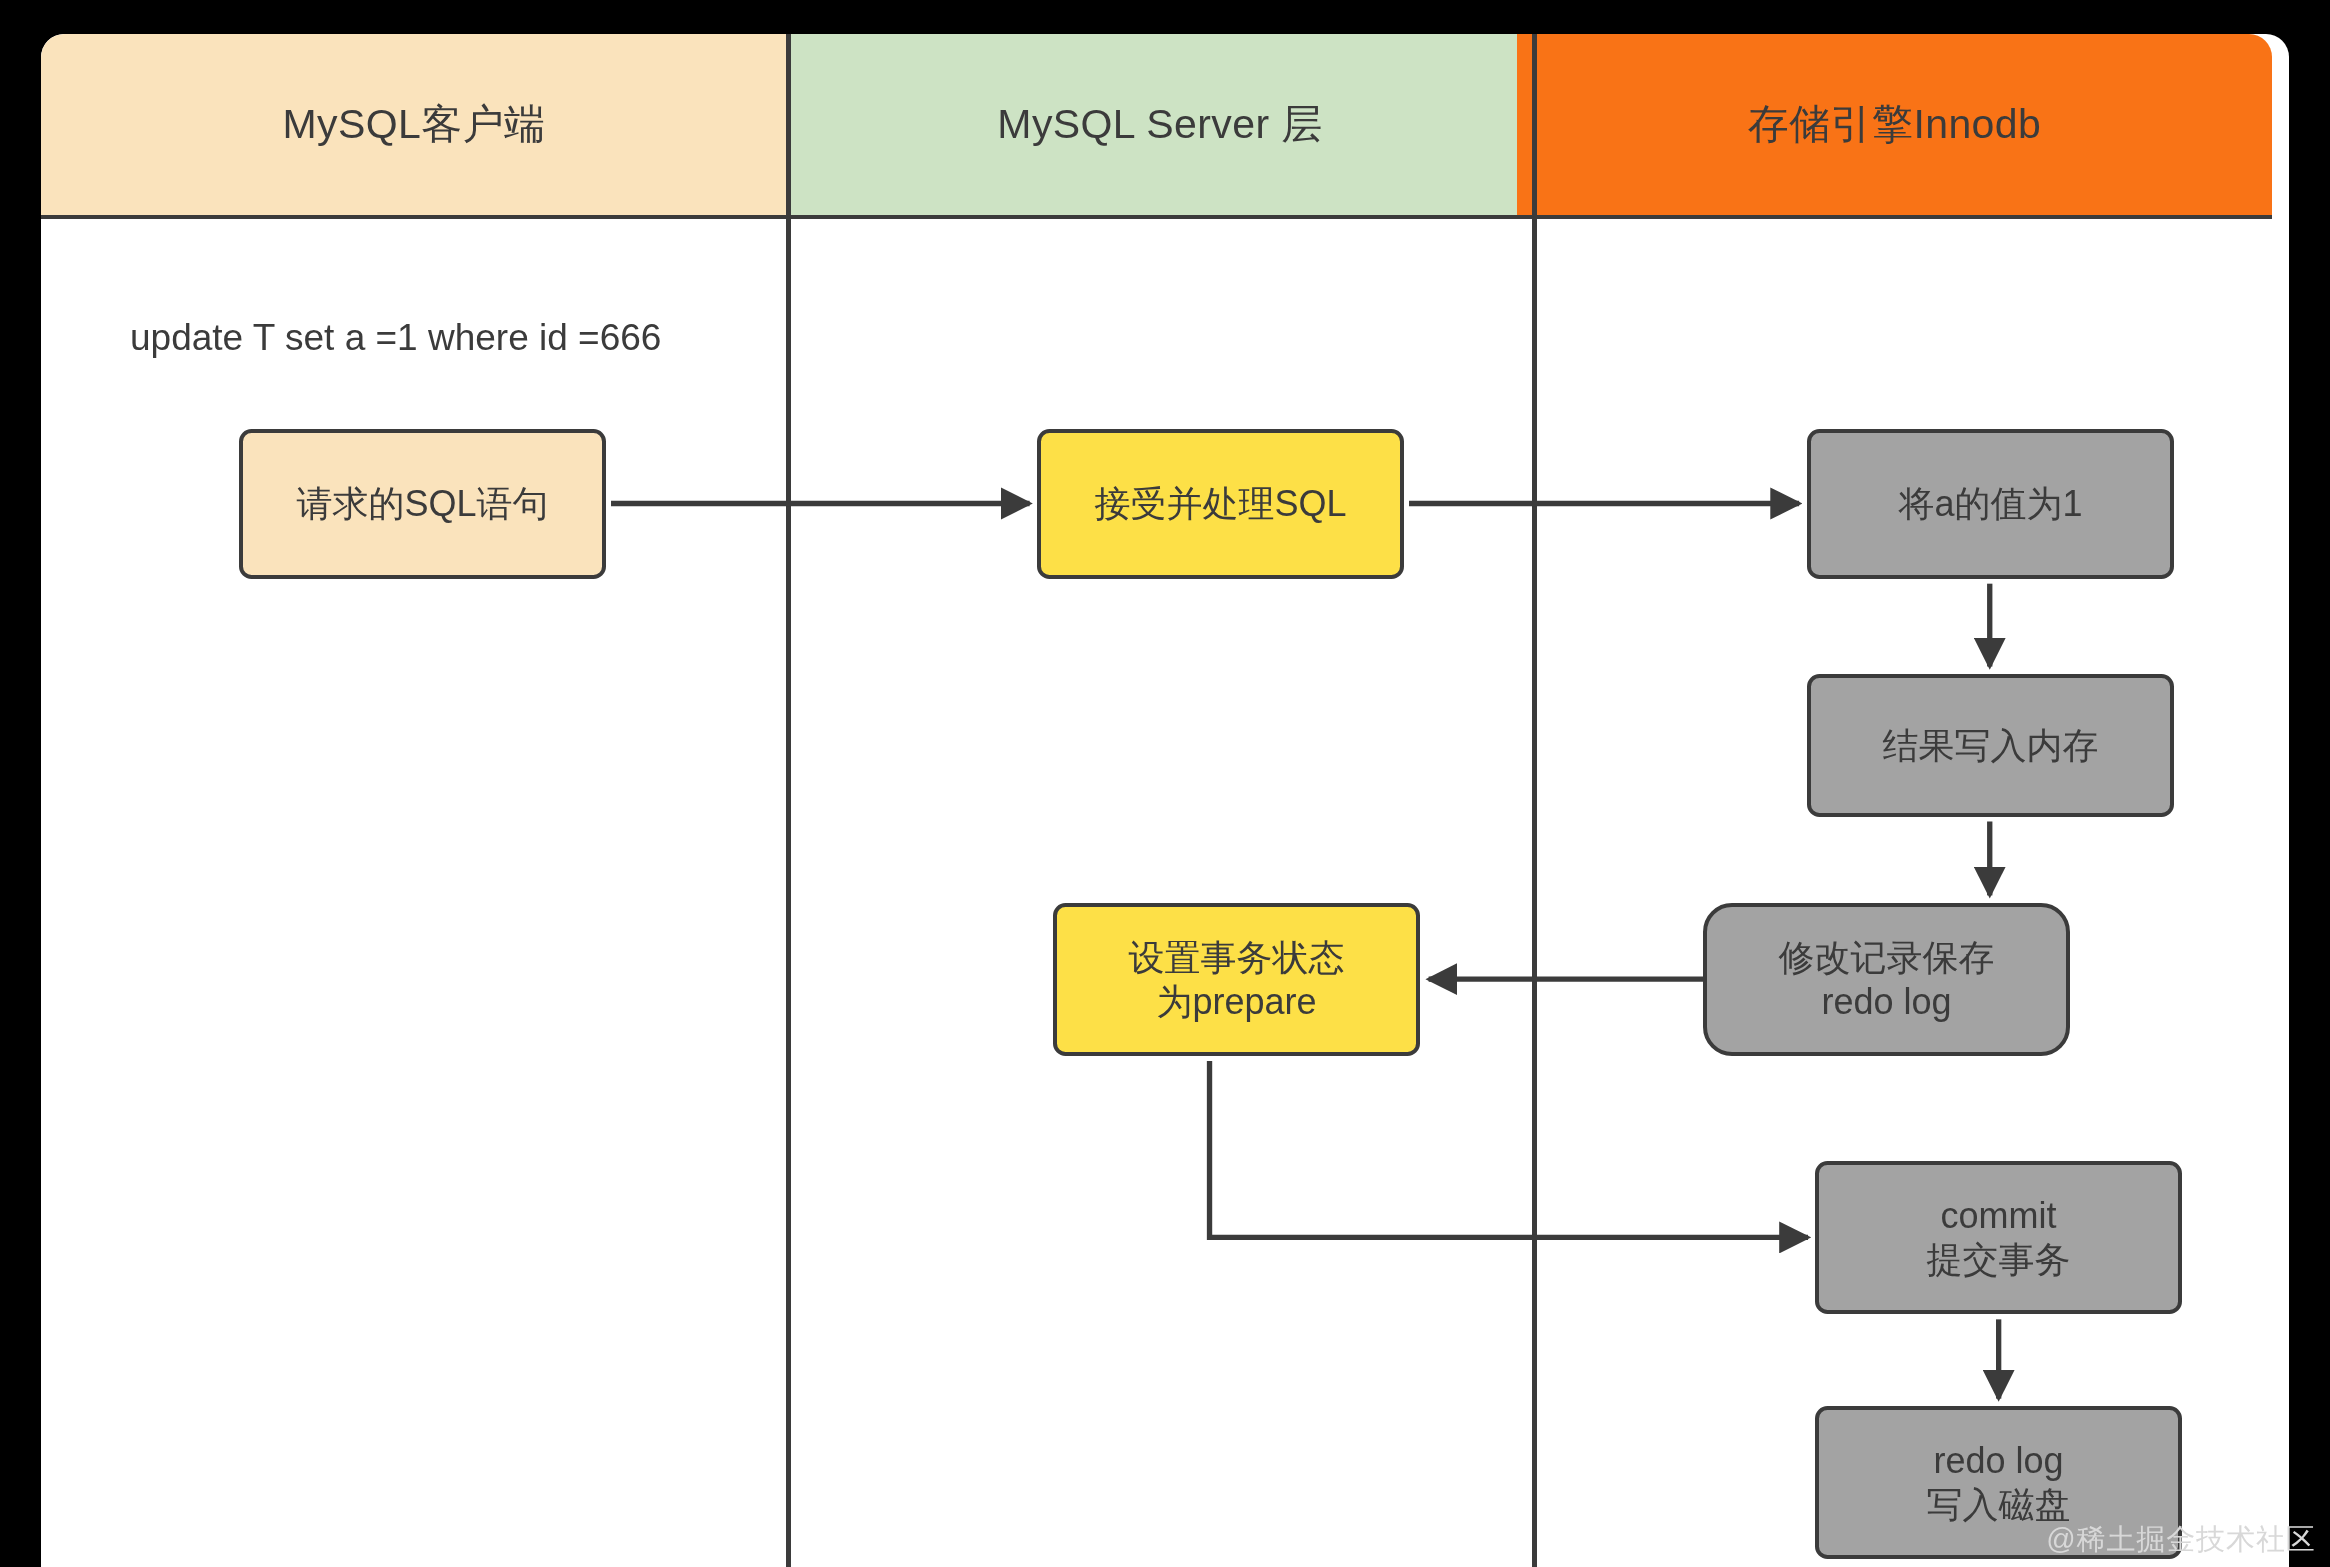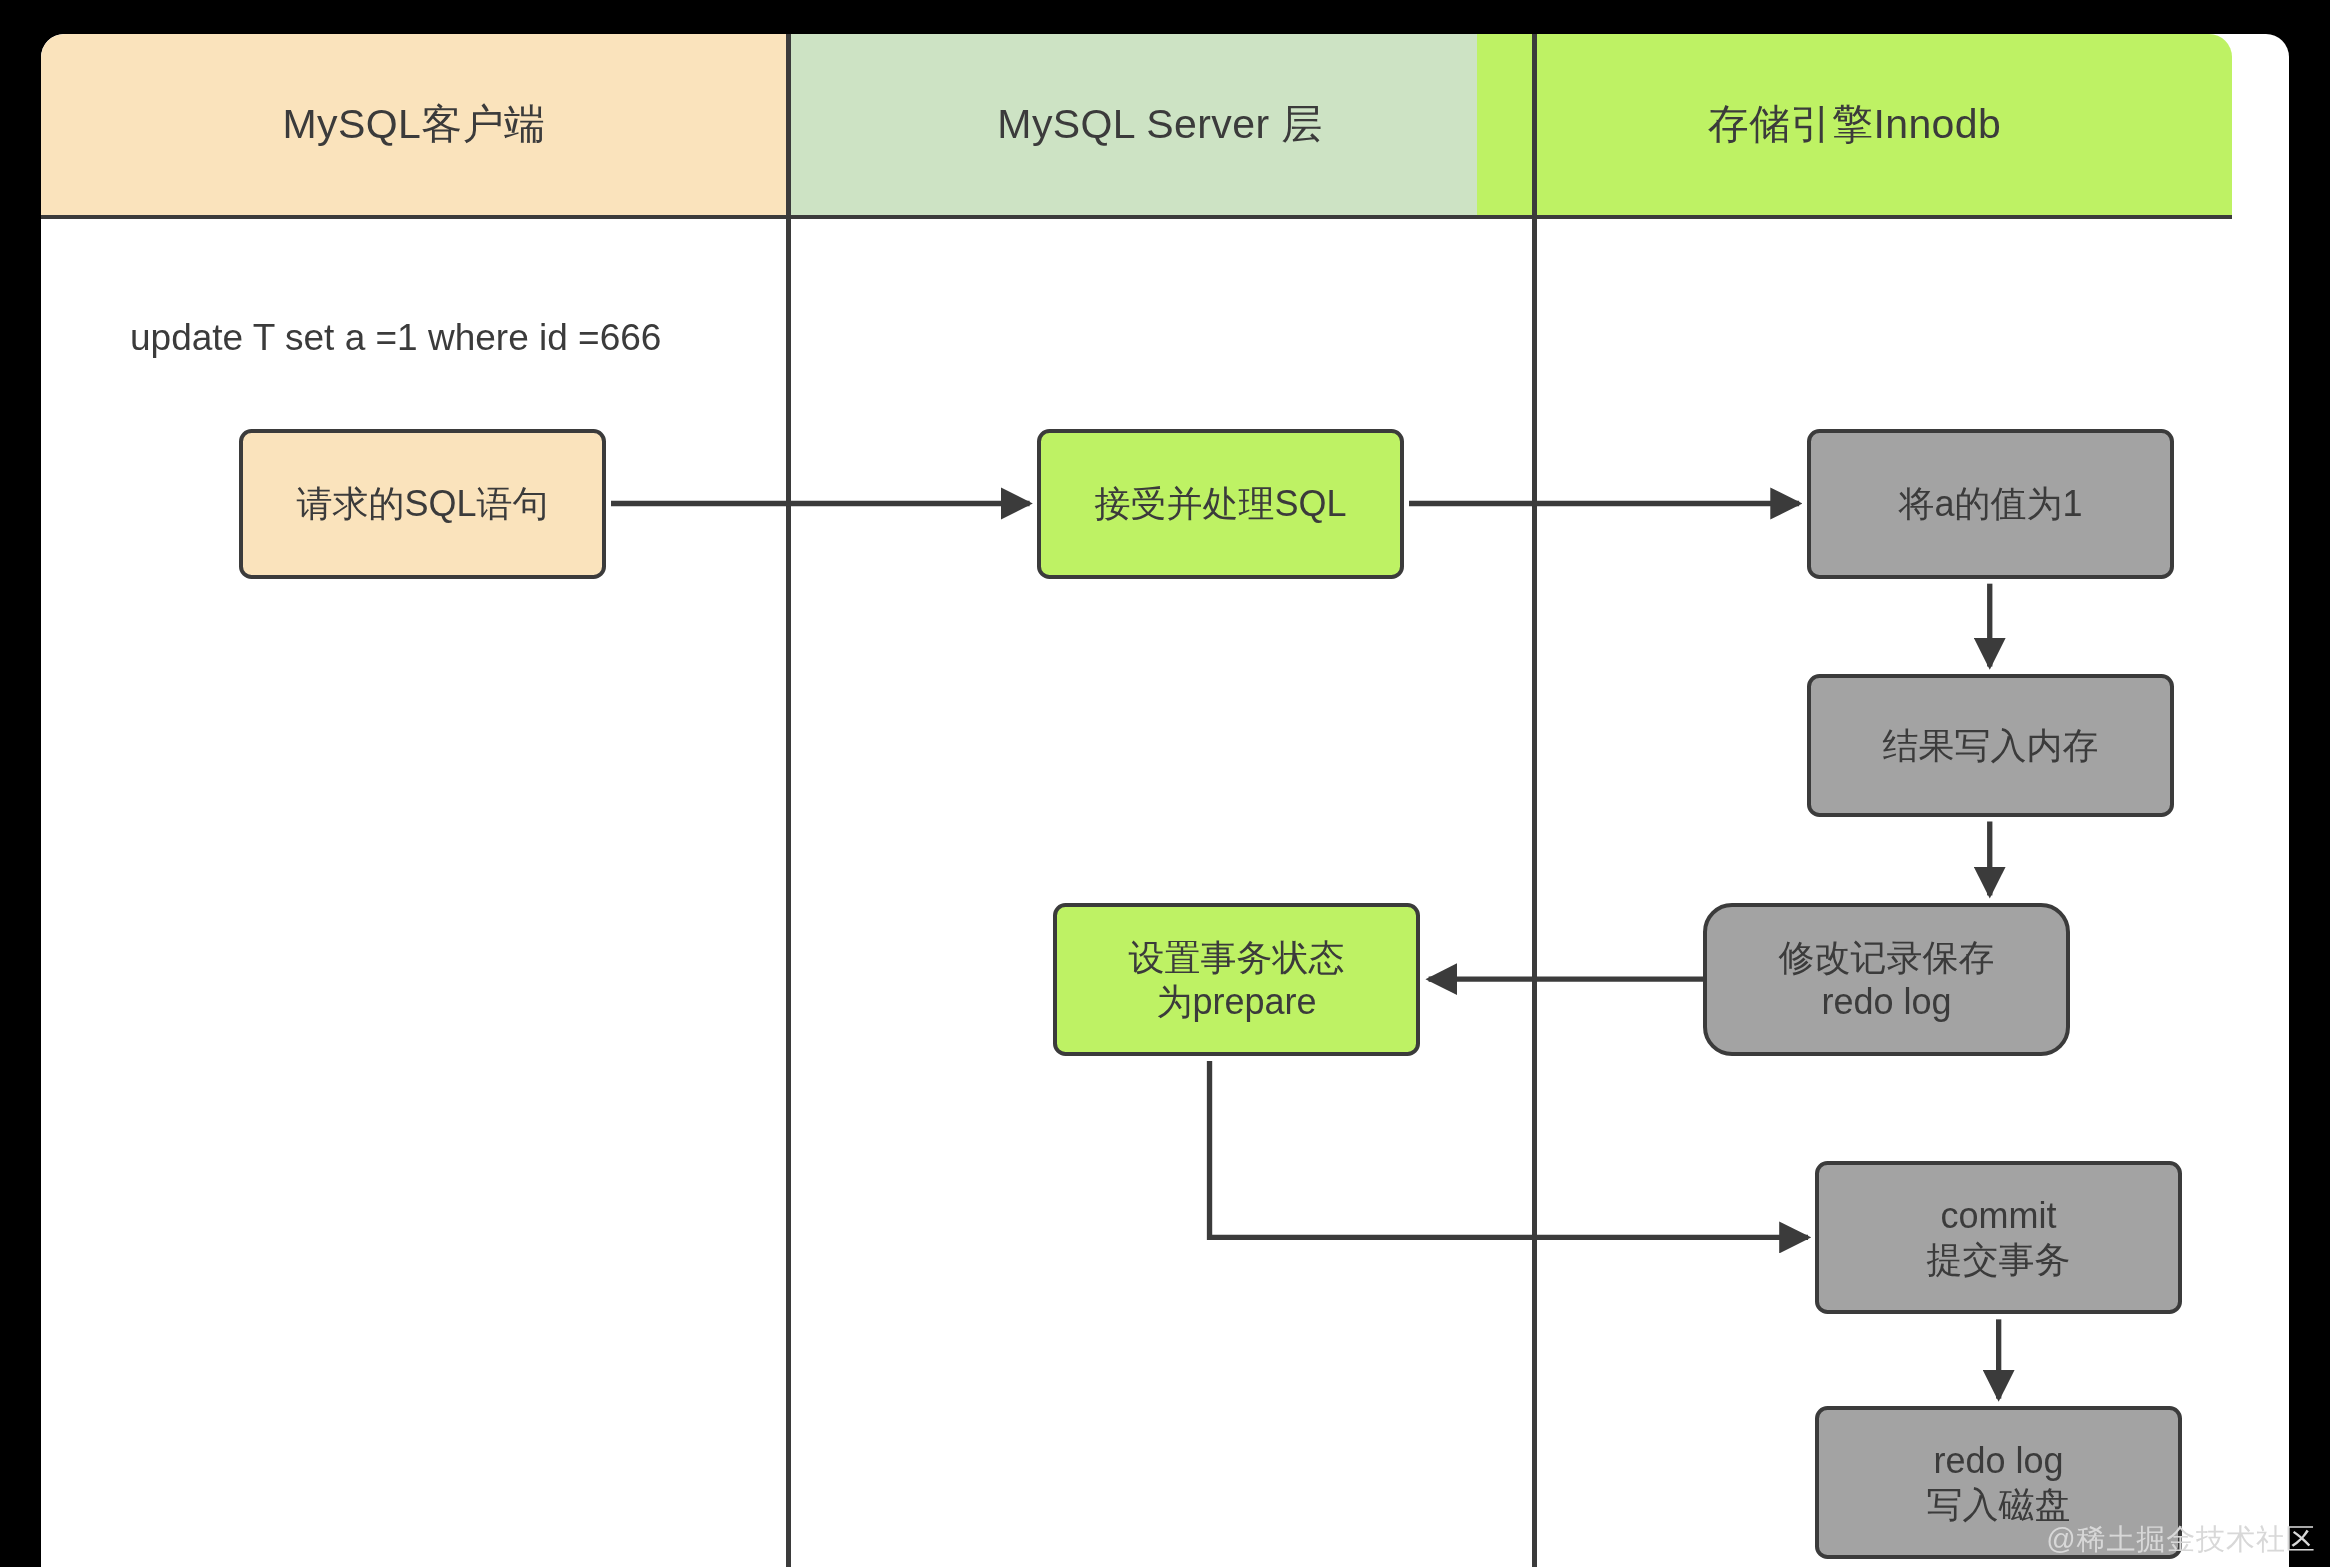--- a/index.html
+++ b/index.html
@@ -43,22 +43,22 @@
   .lane-header.lane-0 {
     left: 0; width: 746px;
     background: #fae3bc;
     border-radius: 23px 0 0 0;
   }
   .lane-header.lane-1 {
     left: 746px; width: 746px;
     background: #cde3c4;
   }
   .lane-header.lane-2 {
-    left: 1436px; width: 755px;
-    background: #bef264;
+    left: 1476px; width: 755px;
+    background: #f97316;
     border-radius: 0 23px 0 0;
   }
 
   
   .lane-divider {
     position: absolute;
     top: 0;
     width: 4.5px;
     height: 1534px;
     background: #3b3b3b;
@@ -85,21 +85,21 @@
     justify-content: center;
     border: 4.5px solid #3b3b3b;
     border-radius: 12.5px;
     text-align: center;
     line-height: 1.22;
     font-size: 36px;
     color: #3b3b3b;
     white-space: nowrap;
   }
   .node.orange { background: #fae3bc; }
-  .node.green  { background: #bef264; }
+  .node.green  { background: #fde047; }
   .node.purple { background: #a3a3a3; }
 
   .node-line { display: block; }
 
   
   #node-sql-request     { left: 198px;  top: 395px;  width: 367px; height: 150px; }
   #node-accept-sql      { left: 996px; top: 395px;  width: 367px; height: 150px; }
   #node-set-value       { left: 1766px; top: 395px;  width: 367px; height: 150px; }
   #node-write-memory    { left: 1766px; top: 640px;  width: 367px; height: 143px; }
   #node-save-redo       { left: 1662px; top: 869px;  width: 367px; height: 153px; border-radius: 29px; }

